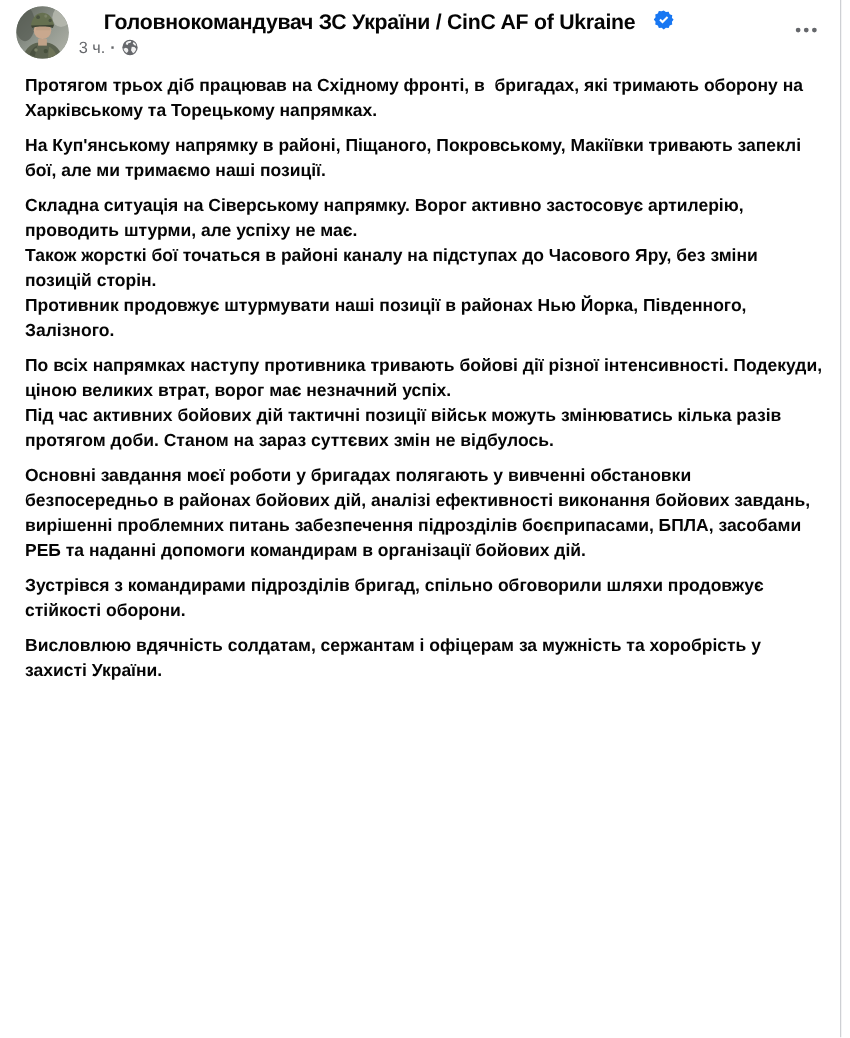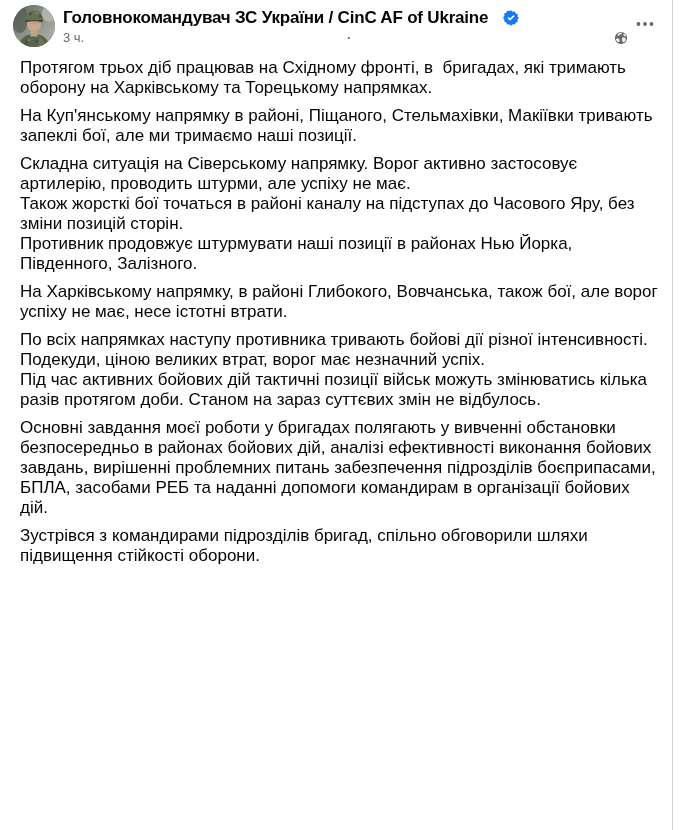--- a/index.html
+++ b/index.html
@@ -36,41 +36,40 @@
     background: #8f958c;
   }
   .header-mid {
     flex: 1;
     margin-left: 8px;
     padding-top: 2px;
     min-width: 0;
   }
   .name-row {
     display: flex;
-    align-items: center;
     gap: 15px;
+    margin-left: 20px;
   }
   .page-name {
     font-size: 17px;
     line-height: 21px;
     font-weight: 700;
     color: #050505;
     letter-spacing: -0.2px;
     white-space: nowrap;
     cursor: pointer;
   }
   .badge { flex: none; display: inline-flex; margin-top: 1px; }
   .meta-row {
     display: flex;
     align-items: center;
     gap: 4px;
     margin-top: 2px;
     font-size: 13px;
     color: #65676b;
-    justify-content: space-between;
   }
   .meta-sep { font-weight: 700; }
   .timestamp { cursor: pointer; }
   .more-btn {
     flex: none;
     width: 34px;
     height: 34px;
     margin-top: 2px;
     border-radius: 50%;
     display: flex;
@@ -78,24 +77,25 @@
     justify-content: center;
     color: #65676b;
     cursor: pointer;
   }
   
   .post-body {
     padding: 11px 12px 0 20px;
   }
   .post-par {
     margin: 0 0 8px 0;
-    font-size: 17px;
+    font-size: 14px;
     line-height: 20px;
     color: #050505;
     white-space: pre-wrap;
+    font-weight: bold;
   }
 </style>
 </head>
 <body>
 
 <div class="card">
 
   <div class="header">
 
     <div class="avatar">
@@ -157,24 +157,24 @@
           <circle cx="3.5" cy="10" r="1.9" fill="currentColor"></circle>
           <circle cx="10" cy="10" r="1.9" fill="currentColor"></circle>
           <circle cx="16.5" cy="10" r="1.9" fill="currentColor"></circle>
         </svg>
       </span>
     </div>
   </div>
 
   <div class="post-body">
     <p class="post-par">Протягом трьох діб працював на Східному фронті, в  бригадах, які тримають оборону на Харківському та Торецькому напрямках.</p>
-    <p class="post-par">На Куп'янському напрямку в районі, Піщаного, Стельмахівки, Макіївки тривають запеклі бої, але ми тримаємо наші позиції.</p>
+    <p class="post-par">На Куп'янському напрямку в районі, Піщаного, Покровському, Макіївки тривають запеклі бої, але ми тримаємо наші позиції.</p>
     <p class="post-par">Складна ситуація на Сіверському напрямку. Ворог активно застосовує артилерію, проводить штурми, але успіху не має.
 Також жорсткі бої точаться в районі каналу на підступах до Часового Яру, без зміни позицій сторін.
 Противник продовжує штурмувати наші позиції в районах Нью Йорка, Південного, Залізного.</p>
-    <p class="post-par">На Харківському напрямку, в районі Глибокого, Вовчанська, також бої, але ворог успіху не має, несе істотні втрати.</p>
     <p class="post-par">По всіх напрямках наступу противника тривають бойові дії різної інтенсивності. Подекуди, ціною великих втрат, ворог має незначний успіх.
 Під час активних бойових дій тактичні позиції військ можуть змінюватись кілька разів протягом доби. Станом на зараз суттєвих змін не відбулось.</p>
     <p class="post-par">Основні завдання моєї роботи у бригадах полягають у вивченні обстановки безпосередньо в районах бойових дій, аналізі ефективності виконання бойових завдань, вирішенні проблемних питань забезпечення підрозділів боєприпасами, БПЛА, засобами РЕБ та наданні допомоги командирам в організації бойових дій.</p>
-    <p class="post-par">Зустрівся з командирами підрозділів бригад, спільно обговорили шляхи підвищення стійкості оборони.</p>
+    <p class="post-par">Зустрівся з командирами підрозділів бригад, спільно обговорили шляхи продовжує стійкості оборони.</p>
+    <p class="post-par">Висловлюю вдячність солдатам, сержантам і офіцерам за мужність та хоробрість у захисті України.</p>
   </div>
 
 </div>
 
 </body></html>

